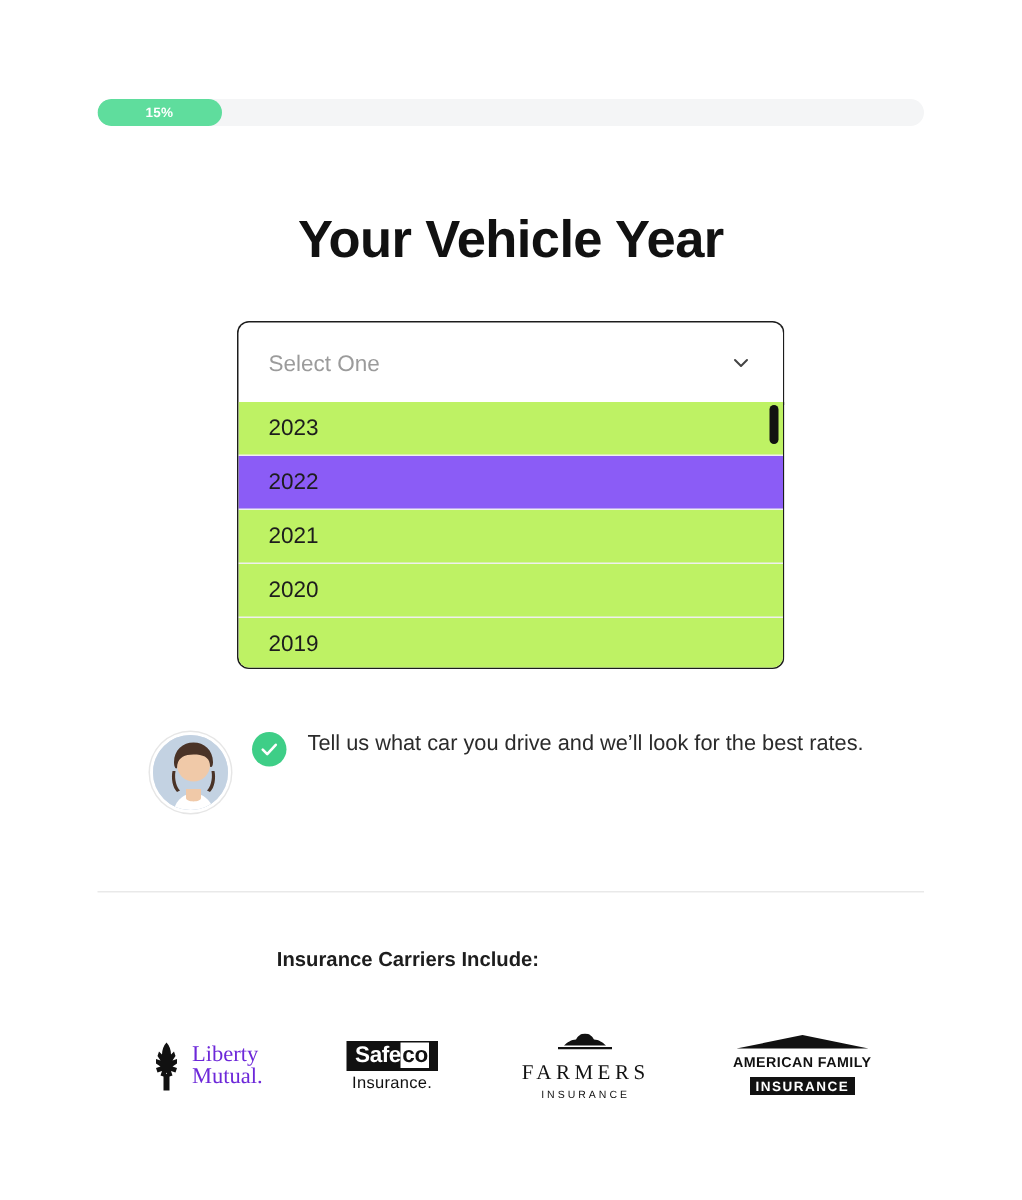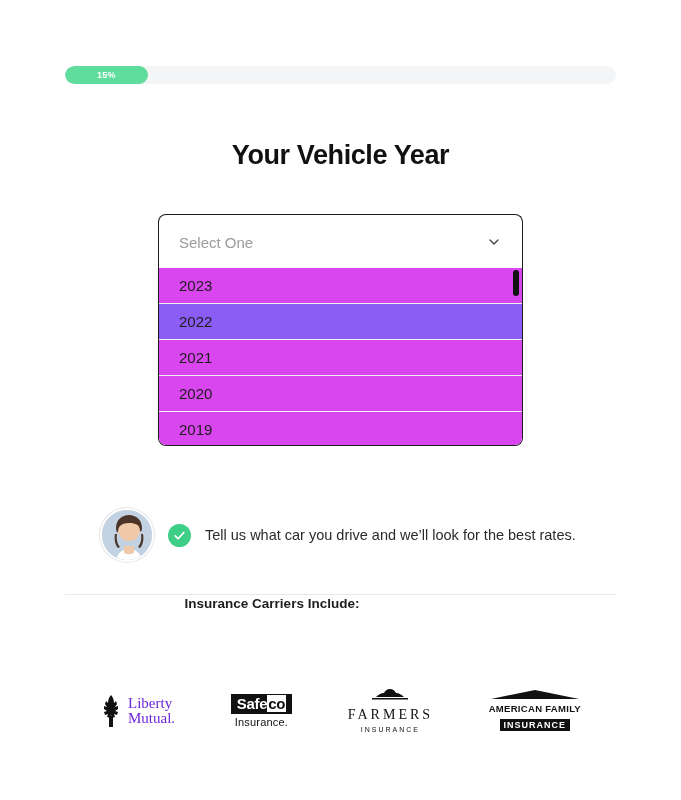--- a/index.html
+++ b/index.html
@@ -46,21 +46,21 @@
     letter-spacing: .2px;
   }
 
   
   .heading {
     position: absolute;
     top: 140px;
     left: 0;
     width: 681px;
     text-align: center;
-    font-size: 27px;
+    font-size: 35px;
     font-weight: bold;
     letter-spacing: -0.4px;
     color: #111111;
   }
 
   
   .select-box {
     position: absolute;
     left: 158px;
     top: 214px;
@@ -104,21 +104,21 @@
     height: 100%;
   }
   .option {
     height: 36px;
     display: flex;
     align-items: center;
     padding-left: 20px;
     font-size: 15px;
     color: #1d1d1d;
     border-bottom: 1px solid #efefef;
-    background: #d946ef;
+    background: #bef264;
   }
   .option.highlight {
     background: #8b5cf6;
   }
   .scrollbar-track {
     position: absolute;
     right: 3px;
     top: 2px;
     width: 6px;
     height: 174px;
@@ -131,23 +131,22 @@
     width: 6px;
     height: 26px;
     background: #111111;
     border-radius: 3px;
   }
 
   
   .testimonial {
     position: absolute;
     left: 100px;
-    top: 508px;
-    display: flex;
-    align-items: center;
+    top: 488px;
+    display: flex;
     gap: 14px;
   }
   .avatar {
     width: 54px;
     height: 54px;
     border-radius: 50%;
     border: 2px solid #ffffff;
     box-shadow: 0 0 0 1px #e6e6e6;
     overflow: hidden;
     background: #cfd9e6;
@@ -178,21 +177,21 @@
     left: 65px;
     top: 594px;
     width: 551px;
     height: 1px;
     background: #e9e9e9;
   }
 
   
   .carriers-title {
     position: absolute;
-    top: 596px;
+    top: 632px;
     left: 0;
     width: 544px;
     text-align: center;
     font-size: 13.5px;
     font-weight: bold;
     color: #1d1d1d;
   }
   .carriers {
     position: absolute;
     top: 682px;

